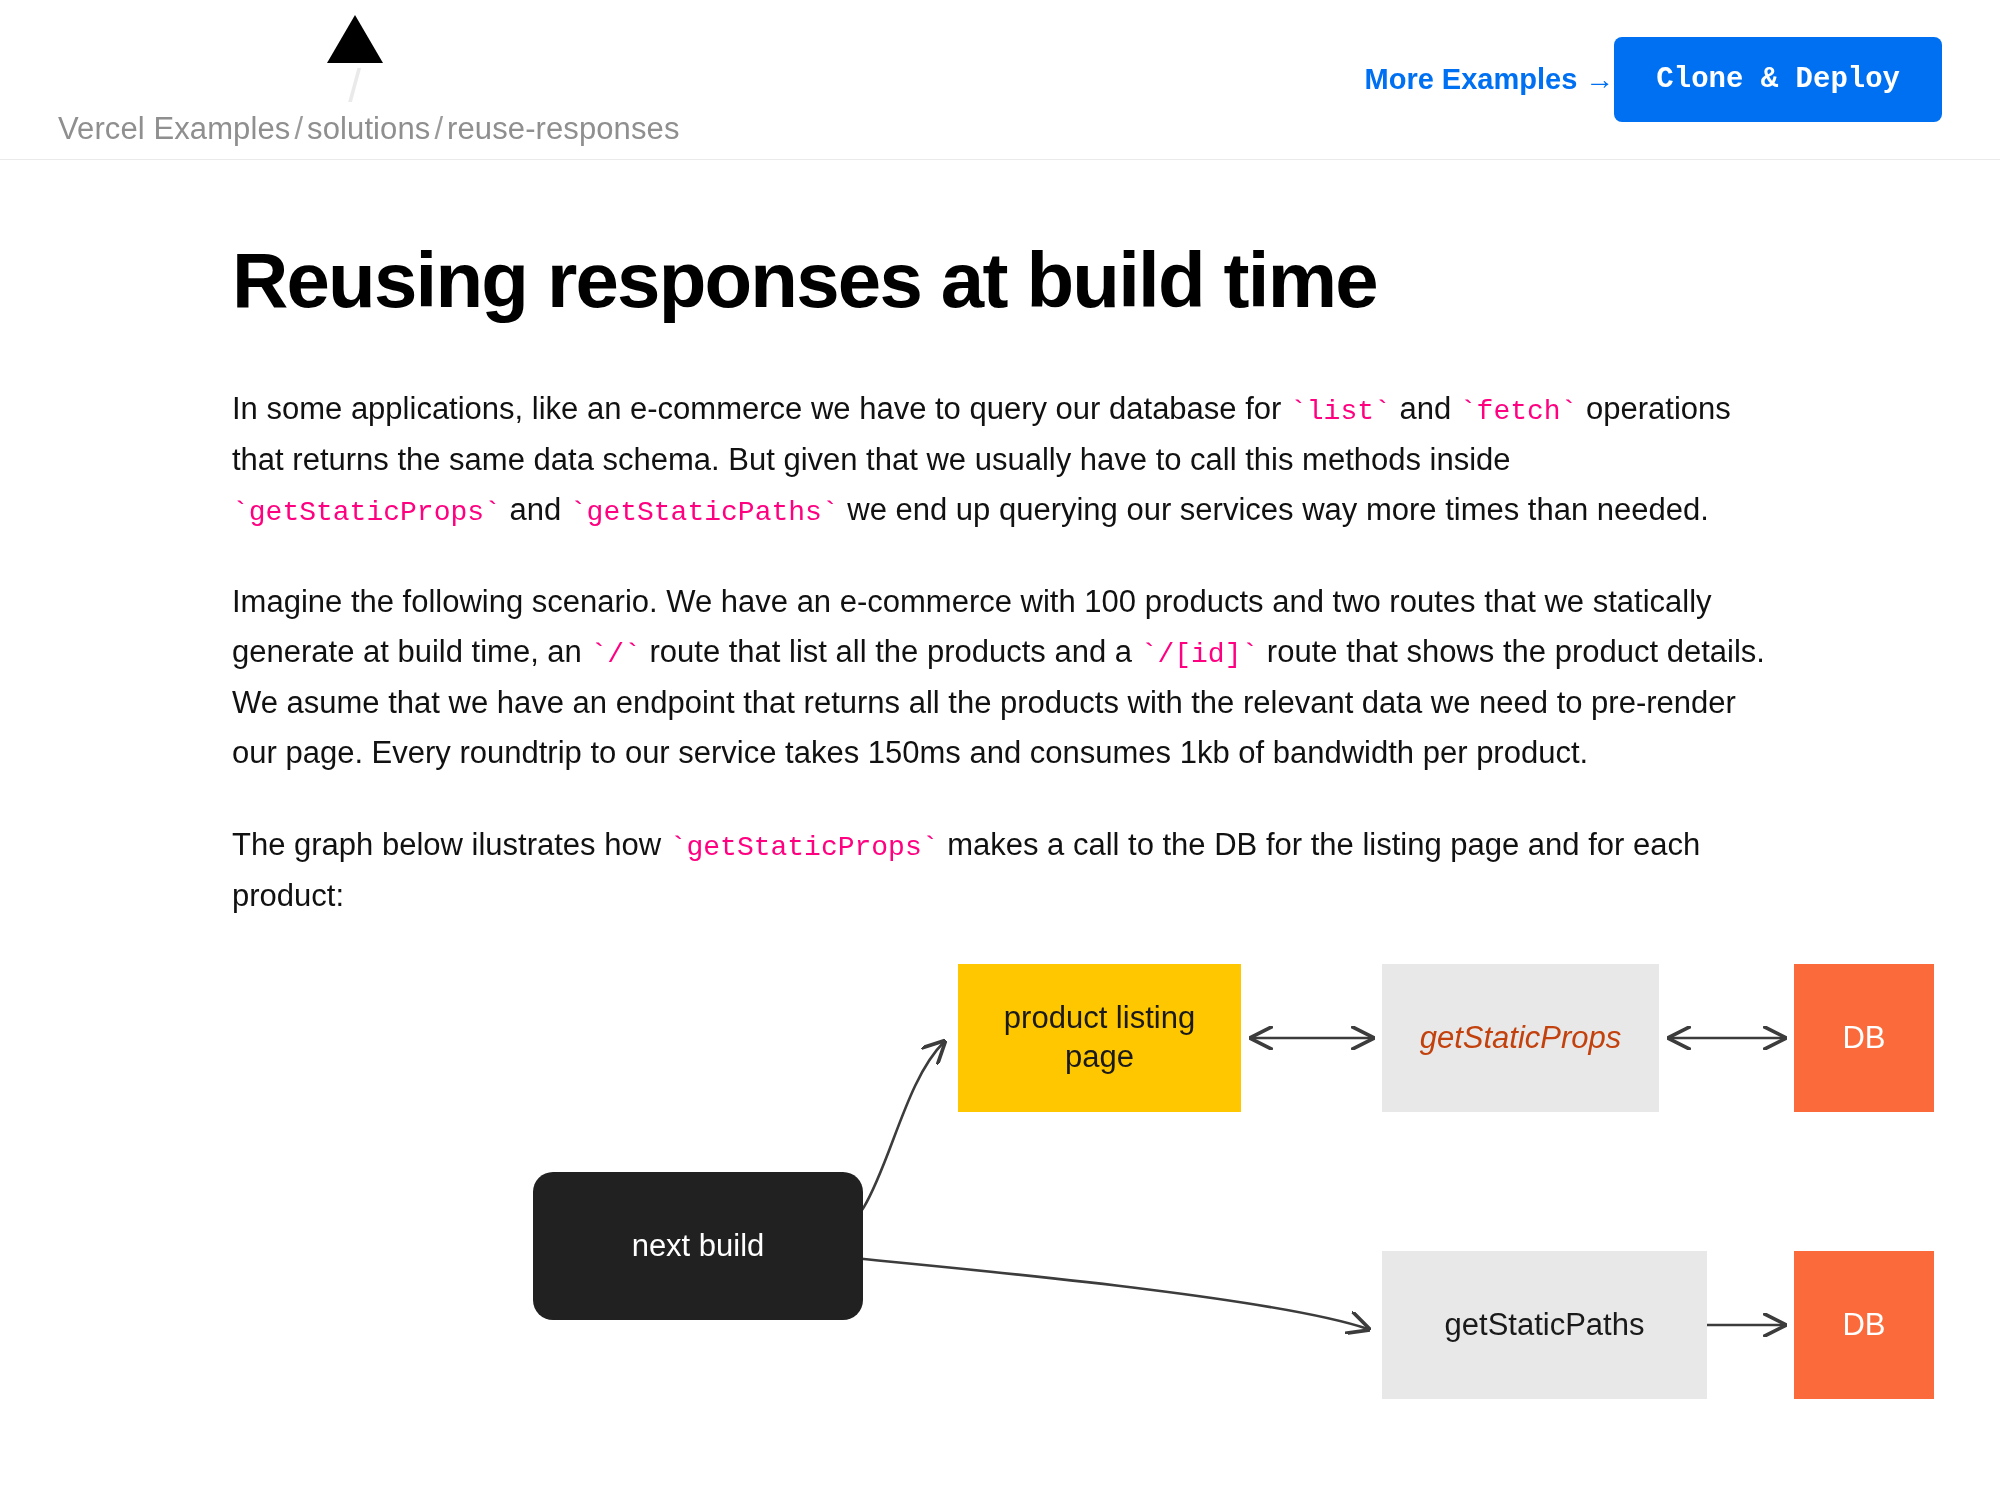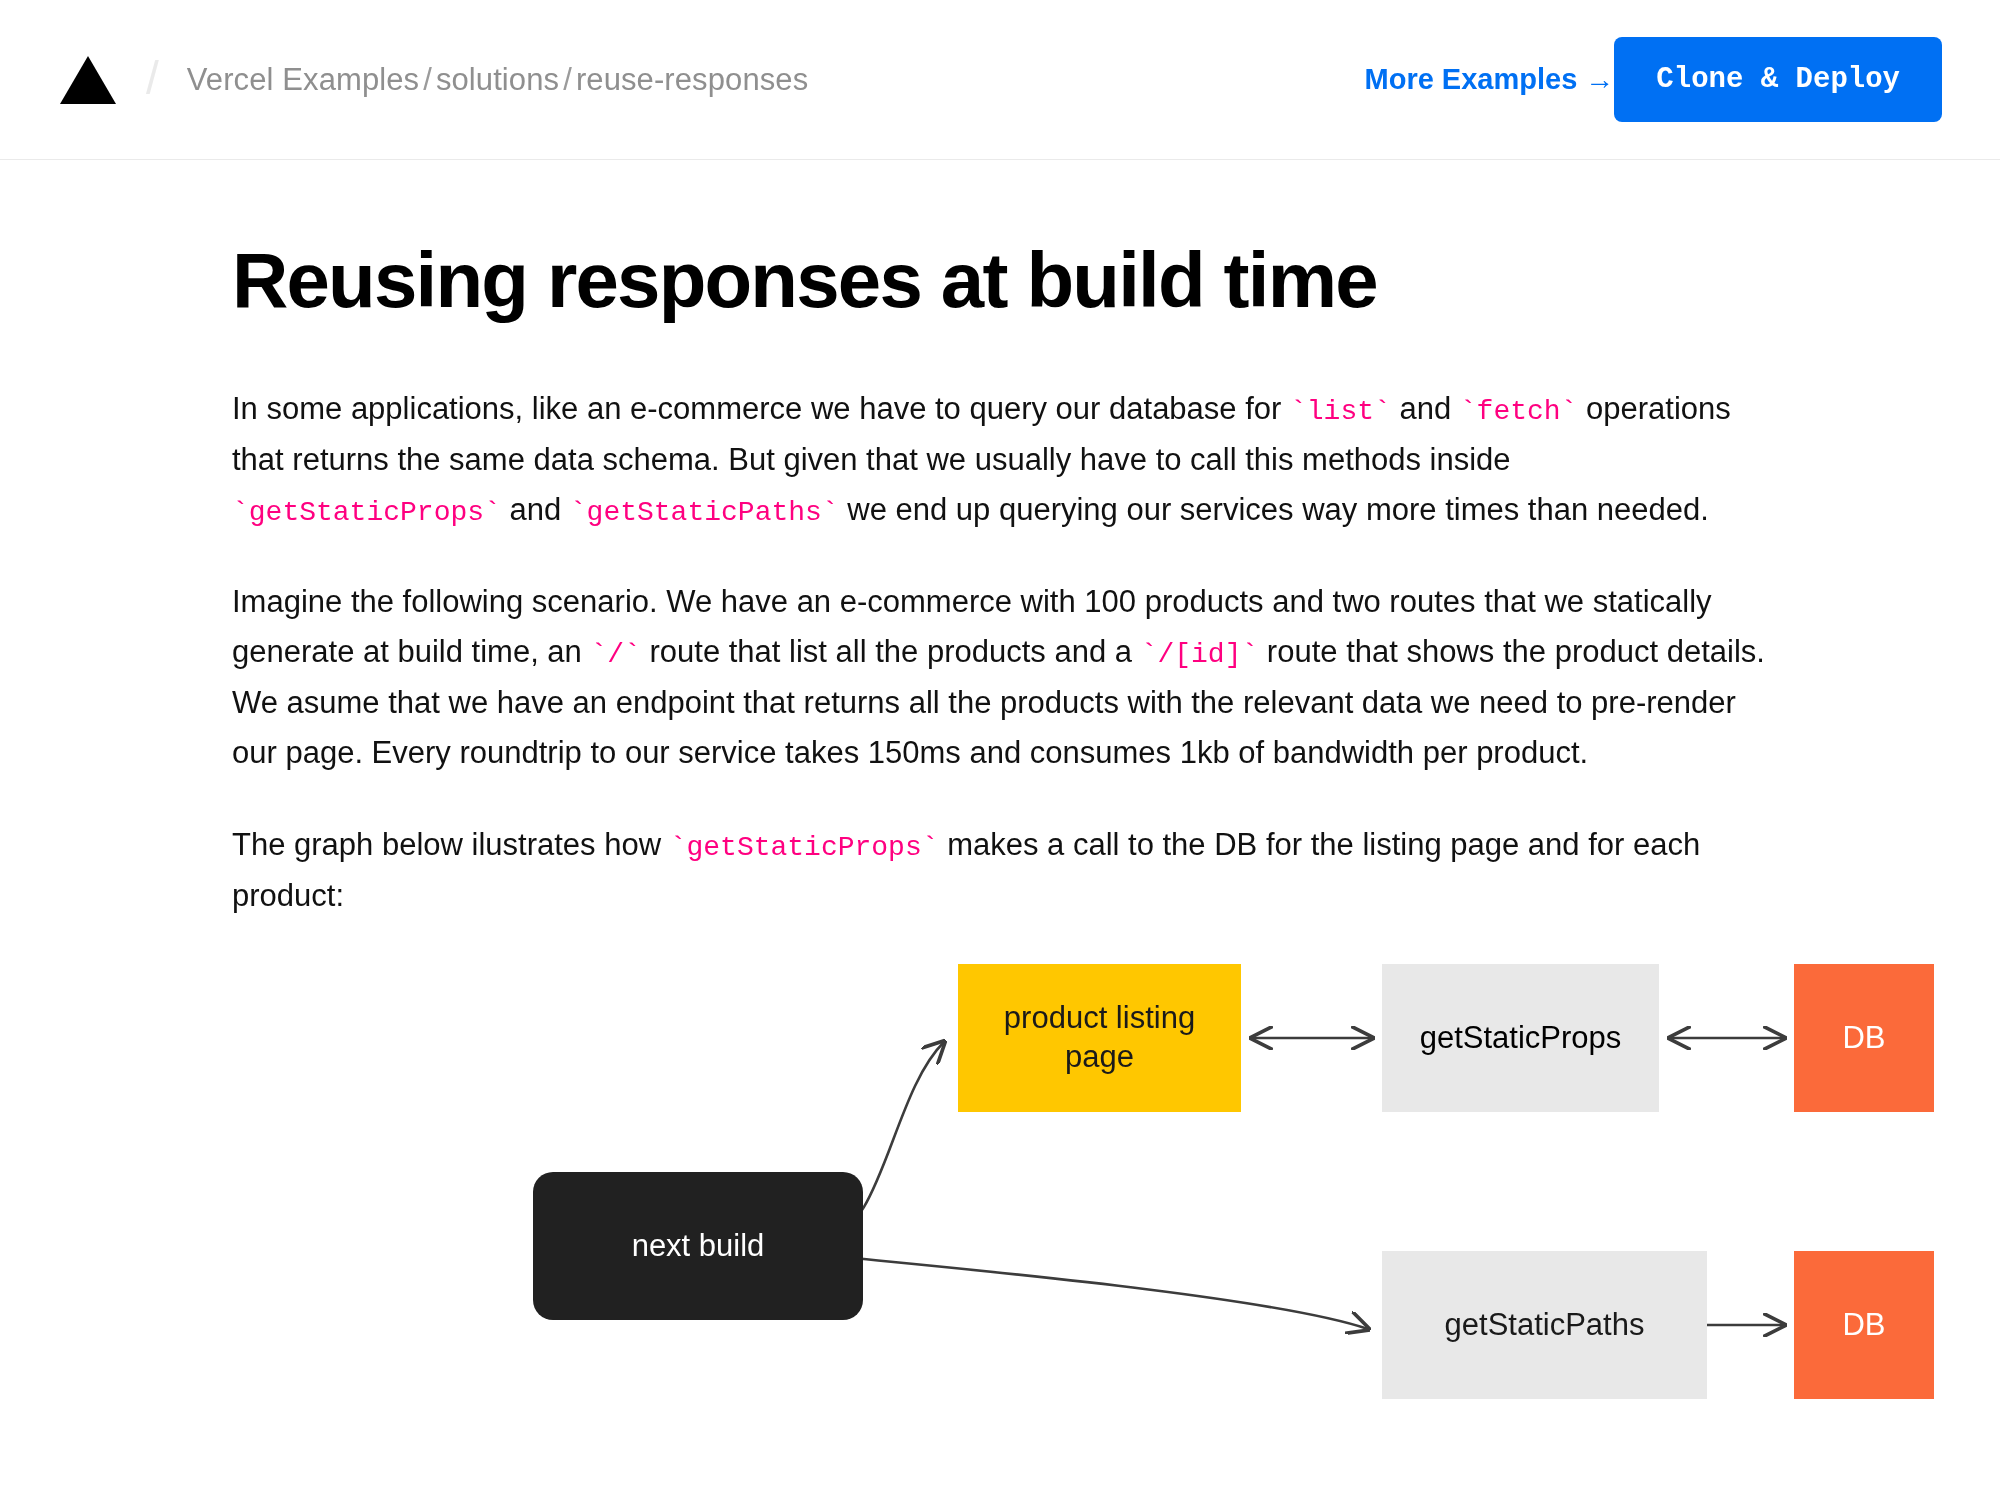--- a/index.html
+++ b/index.html
@@ -19,20 +19,21 @@
     border-bottom: 1px solid #eaeaea;
     display: flex;
     align-items: center;
     padding: 0 58px 0 58px;
     background: #fff;
   }
   .header-left {
     display: flex;
     align-items: center;
     gap: 0px;
+    flex-direction: column;
   }
   .vercel-logo {
     width: 60px;
     height: 52px;
     display: block;
     margin-right: 28px;
   }
   .slash-div {
     color: #eaeaea;
     font-size: 46px;
@@ -122,22 +123,23 @@
     width: 283px; height: 148px;
     background: #FFC700;
     color: #1a1a1a;
     font-size: 31px;
     line-height: 1.24;
   }
   .node-gsprops {
     left: 1150px; top: 1px;
     width: 277px; height: 148px;
     background: #e8e8e8;
-    color: #000000;
-    font-size: 31px;
+    color: #c2410c;
+    font-size: 31px;
+    font-style: italic;
   }
   .node-db1 {
     left: 1562px; top: 1px;
     width: 140px; height: 148px;
     background: #FB6A3A;
     color: #ffffff;
     font-size: 31px;
   }
   .node-nextbuild {
     left: 301px; top: 209px;

